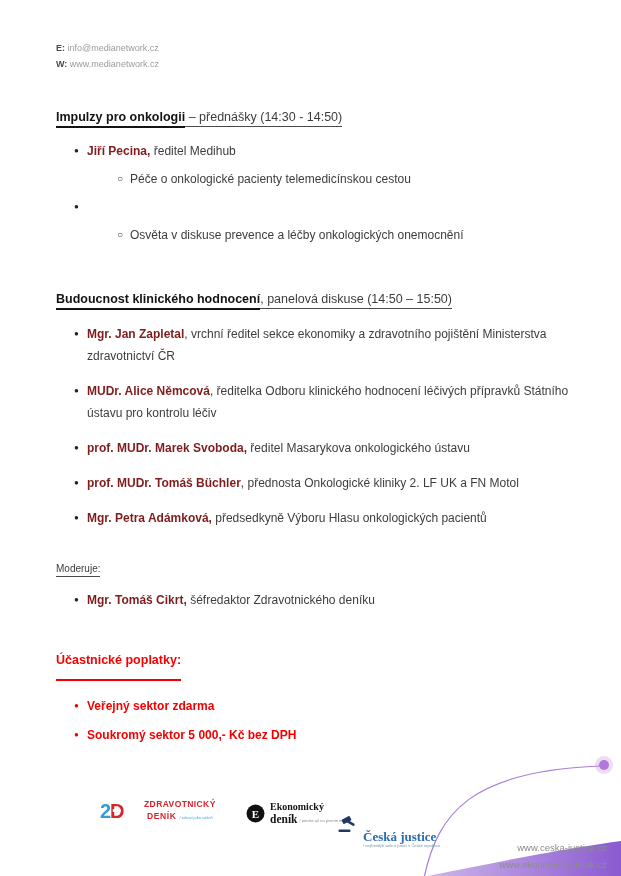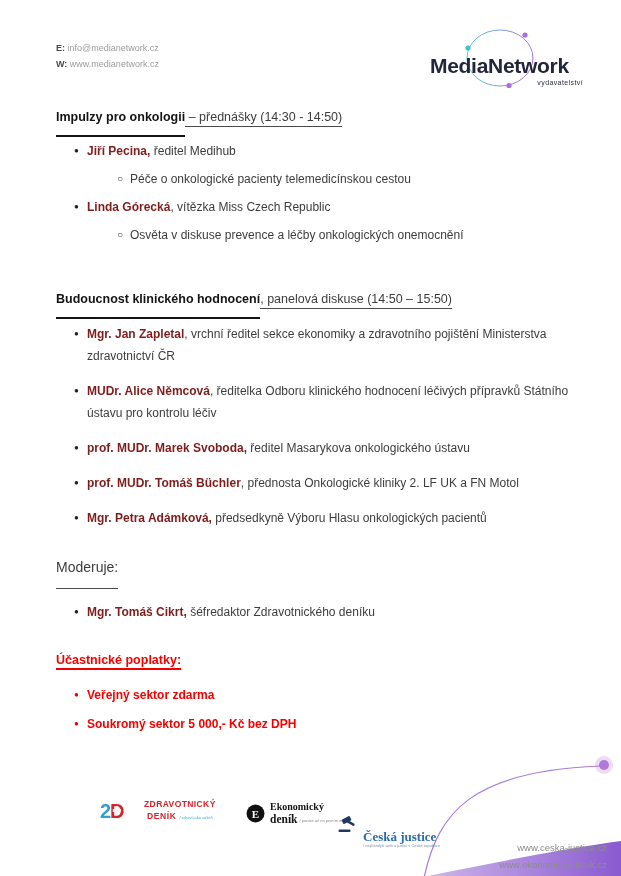--- a/index.html
+++ b/index.html
@@ -14,31 +14,31 @@
   .logo { position:absolute; left:408px; top:28px; width:180px; height:62px; }
   .logo-brand {
     position:absolute; left:22px; top:26px; font-size:21px; font-weight:bold;
     color:#22263a; letter-spacing:-0.3px; white-space:nowrap;
   }
   .logo-tag { position:absolute; right:5px; top:51px; font-size:7px; color:#2b2f45; letter-spacing:.4px; }
   .logo svg { position:absolute; left:0; top:0; }
   
   .sec { position:absolute; left:56px; right:26px; }
   .h { font-size:12.5px; white-space:nowrap; }
-  .hb { font-weight:bold; color:#141414; border-bottom:2px solid #141414; padding-bottom:11px; }
+  .hb { font-weight:bold; color:#141414; border-bottom:2px solid #141414; padding-bottom:2px; }
   .hr { color:#3d3d3d; border-bottom:1px solid #4a4a4a; padding-bottom:2px; }
   .item { display:flex; margin-top:13px; line-height:22px; font-size:12px; }
   .blt { width:13px; flex:0 0 13px; margin-left:18px; font-size:8px; line-height:22px; color:#222; }
   .sub .blt { margin-left:61px; font-size:10px; color:#3d3d3d; }
   .txt { max-width:505px; }
   .txt b { color:#7f1d1d; }
   
-  .mod-label { font-size:14px; color:#3d3d3d; border-bottom:1px solid #4a4a4a; padding-bottom:13px; display:inline-block; }
+  .mod-label { font-size:10px; color:#3d3d3d; border-bottom:1px solid #4a4a4a; padding-bottom:2px; display:inline-block; }
   
-  .fees .h-red { font-size:12.5px; font-weight:bold; color:#f40000; border-bottom:2px solid #f40000; padding-bottom:1px; display:inline-block; }
+  .fees .h-red { font-size:12.5px; font-weight:bold; color:#f40000; border-bottom:2px solid #f40000; padding-bottom:12px; display:inline-block; }
   .fees .item { font-weight:bold; color:#f40000; }
   .fees .blt { color:#f40000; }
   
   .deco { position:absolute; left:0; top:0; width:621px; height:876px; pointer-events:none; }
   .f-logo { position:absolute; display:flex; align-items:center; }
   .zd { left:100px; top:799px; }
   .zd-text { margin-left:18px; line-height:10px;text-align:center; }
   .zd-l1 { font-size:8.5px; font-weight:bold; color:#d8232a; letter-spacing:.4px; }
   .zd-l2 { font-size:8.5px; font-weight:bold; color:#d8232a; letter-spacing:.6px; }
   .zd-tag { font-size:4px; color:#3fa9dc; margin-left:3px; }
@@ -75,51 +75,34 @@
     <div>
       <b>E:</b>
       <span>info@medianetwork.cz</span>
     </div>
     <div>
       <b>W:</b>
       <span>www.medianetwork.cz</span>
     </div>
   </div>
 
-  <div class="logo">
-    <svg width="180" height="62" viewBox="0 0 180 62">
-      <defs>
-        <linearGradient id="ring" x1="0" y1="0" x2="1" y2="0">
-          <stop offset="0" stop-color="#4ecbd4"></stop>
-          <stop offset="1" stop-color="#a76fe0"></stop>
-        </linearGradient>
-      </defs>
-      <ellipse cx="92" cy="30" rx="33" ry="28" fill="none" stroke="url(#ring)" stroke-width="1"></ellipse>
-      <circle cx="60" cy="20" r="2.6" fill="#3fc3cf"></circle>
-      <circle cx="117" cy="7" r="2.6" fill="#a76fe0"></circle>
-      <circle cx="101" cy="57.5" r="2.6" fill="#a76fe0"></circle>
-    </svg>
-    <div class="logo-brand">MediaNetwork</div>
-    <div class="logo-tag">vydavatelství</div>
-  </div>
 
   <div class="sec" style="top:110px">
     <div class="h"><span class="hb">Impulzy pro onkologii</span><span class="hr"> – přednášky (14:30 - 14:50)</span></div>
 
     <div class="item" style="margin-top:16px">
       <span class="blt">●</span>
       <p class="txt"><b>Jiří Pecina,</b><span> ředitel Medihub</span></p>
     </div>
     <div class="item sub" style="margin-top:6px">
       <span class="blt">○</span>
       <p class="txt">Péče o onkologické pacienty telemedicínskou cestou</p>
     </div>
     <div class="item" style="margin-top:6px">
       <span class="blt">●</span>
-      <p class="txt"><b>Linda Górecká</b><span>, vítězka Miss Czech Republic</span></p>
     </div>
     <div class="item sub" style="margin-top:6px">
       <span class="blt">○</span>
       <p class="txt">Osvěta v diskuse prevence a léčby onkologických onemocnění</p>
     </div>
   </div>
 
   <div class="sec" style="top:292px">
     <div class="h"><span class="hb">Budoucnost klinického hodnocení</span><span class="hr">, panelová diskuse  (14:50 – 15:50)</span></div>
 

